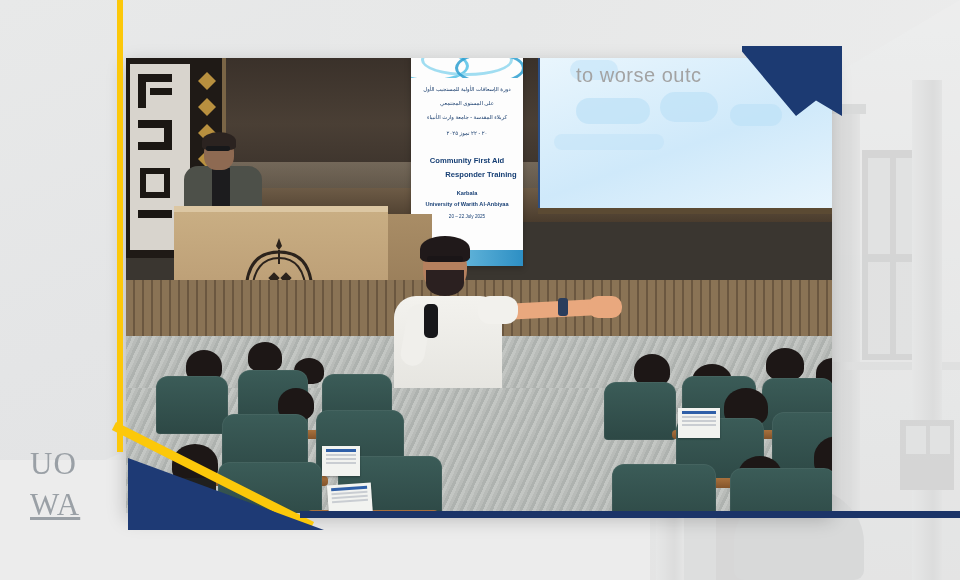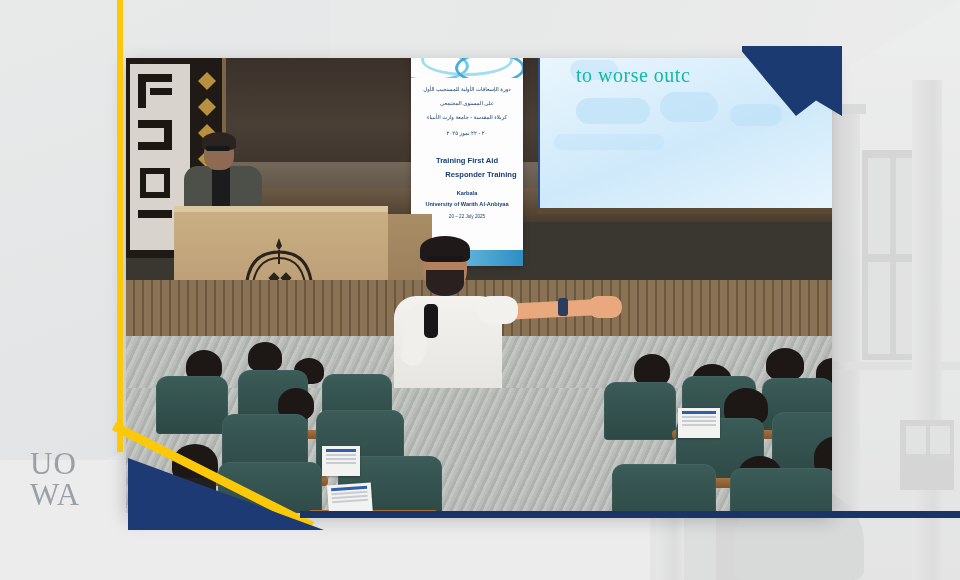--- a/index.html
+++ b/index.html
@@ -66,22 +66,22 @@
   
   .sp-head{position:absolute;left:78px;top:78px;width:30px;height:34px;background:#8e6a52;border-radius:46% 46% 40% 40%;}
   .sp-hair{position:absolute;left:76px;top:74px;width:34px;height:18px;background:#2b2320;border-radius:50% 50% 20% 20%;}
   .sp-body{position:absolute;left:58px;top:108px;width:78px;height:52px;background:#4d5049;border-radius:14px 14px 0 0;}
   .sp-shirt{position:absolute;left:86px;top:110px;width:18px;height:44px;background:#1c1c1e;}
   .sp-glass{position:absolute;left:80px;top:88px;width:24px;height:5px;background:#17181a;border-radius:2px;}
 
   
   .screen{position:absolute;left:412px;top:-6px;width:300px;height:156px;
     background:linear-gradient(160deg,#eaf6fd,#cfe9fa 55%,#e8f5fd);border:2px solid #2b4f86;}
-  .scr-text{position:absolute;left:450px;top:6px;font-size:20px;color:#14b8a6;
-    letter-spacing:.5px;white-space:nowrap;font-family:Liberation Serif, serif;}
+  .scr-text{position:absolute;left:450px;top:6px;font-size:20px;color:#a3a3a3;
+    letter-spacing:.5px;white-space:nowrap;font-family:Liberation Sans, sans-serif;}
   .scr-blob{position:absolute;background:#bfe2f7;border-radius:40px;opacity:.75;}
   .scr-frame-b{position:absolute;left:412px;top:150px;width:300px;height:6px;background:#5b4a33;}
 
   
   .banner{position:absolute;left:285px;top:-2px;width:112px;height:210px;background:#fdfdfd;
     box-shadow:0 2px 6px rgba(0,0,0,.25);}
   .ban-wave{position:absolute;left:0;top:0;width:112px;height:22px;overflow:hidden;}
   .ban-wave i{position:absolute;height:26px;border-radius:50%;border:3px solid #56c2e6;opacity:.85;}
   .ban-foot{position:absolute;left:0;bottom:0;width:112px;height:16px;
     background:linear-gradient(90deg,#8fd4ec,#2d8fc4);}
@@ -123,21 +123,21 @@
   .chair-arm{position:absolute;background:linear-gradient(180deg,#a8713d,#83542b);border-radius:4px;}
   .head{position:absolute;background:#1d1716;border-radius:50% 50% 36% 36%;}
   .neck{position:absolute;background:#20201f;}
   .paper{position:absolute;background:#f2f3f0;box-shadow:0 1px 2px rgba(0,0,0,.3);}
   .paper b{display:block;height:3px;background:#2f5fa8;margin:3px 4px 2px;}
   .paper i{display:block;height:2px;background:#c9cdd2;margin:2px 4px;}
 
   
   .logo{position:absolute;left:30px;top:448px;width:86px;height:78px;color:#9aa0a6;}
   .logo .l1,.logo .l2{font-family:"Liberation Serif",serif;font-size:31px;letter-spacing:1px;line-height:1;}
-  .logo .l2{margin-top:0;}
+  .logo .l2{margin-top:10px;text-decoration:underline;}
 </style>
 </head>
 <body>
 
 <div id="stage">
 
   <div class="bg-base"></div>
   <div class="bg-panel"></div>
   <div class="bg-panel2"></div>
 
@@ -193,21 +193,21 @@
     <div class="banner">
       <div class="ban-wave">
         <i style="left:-18px;top:-6px;width:70px;"></i>
         <i style="left:10px;top:-12px;width:86px;border-color:#8fd7ee;"></i>
         <i style="left:44px;top:-4px;width:64px;border-color:#2d9fd0;"></i>
       </div>
       <div class="ban-ar" style="top:30px;">دورة الإسعافات الأولية للمستجيب الأول</div>
       <div class="ban-ar" style="top:44px;">على المستوى المجتمعي</div>
       <div class="ban-ar" style="top:58px;">كربلاء المقدسة - جامعة وارث الأنبياء</div>
       <div class="ban-ar" style="top:74px;">٢٠ - ٢٢ تموز ٢٠٢٥</div>
-      <div class="ban-en ban-t1" style="top:100px;">Training First Aid</div>
+      <div class="ban-en ban-t1" style="top:100px;">Community First Aid</div>
       <div class="ban-en ban-t1" style="top:114px;padding-left:28px;">Responder Training</div>
       <div class="ban-en ban-t2" style="top:134px;">Karbala</div>
       <div class="ban-en ban-t2" style="top:145px;">University of Warith Al-Anbiyaa</div>
       <div class="ban-en ban-t3" style="top:158px;">20 – 22 July 2025</div>
       <div class="ban-foot"></div>
     </div>
 
     <div class="screen">
       <div class="scr-blob" style="left:36px;top:44px;width:74px;height:26px;"></div>
       <div class="scr-blob" style="left:120px;top:38px;width:58px;height:30px;"></div>

